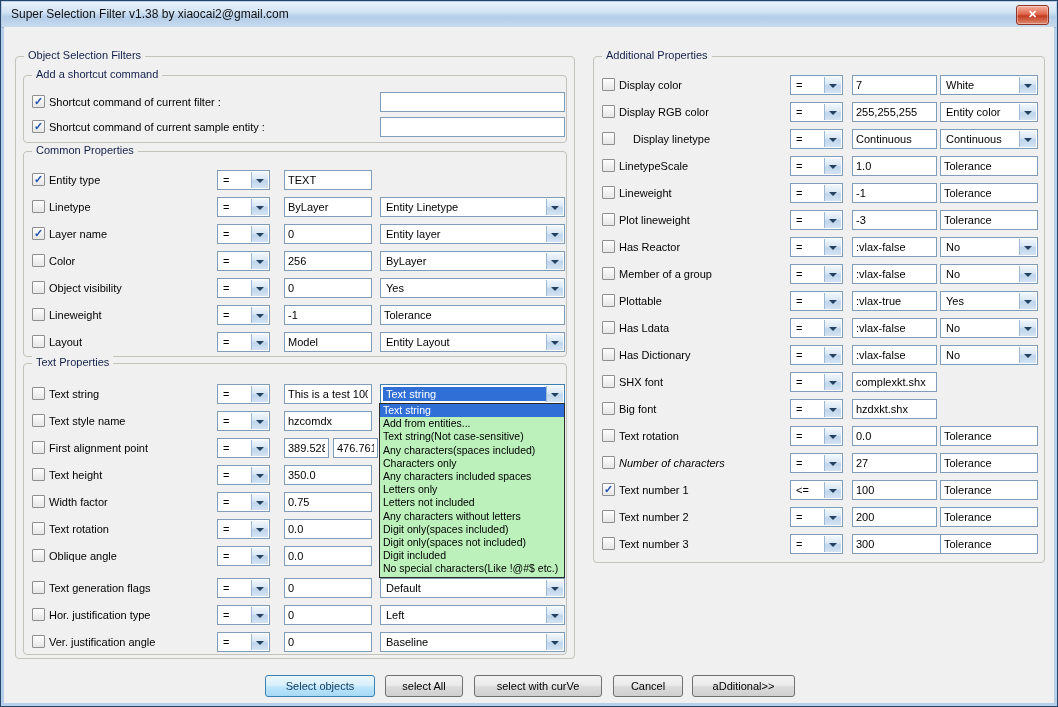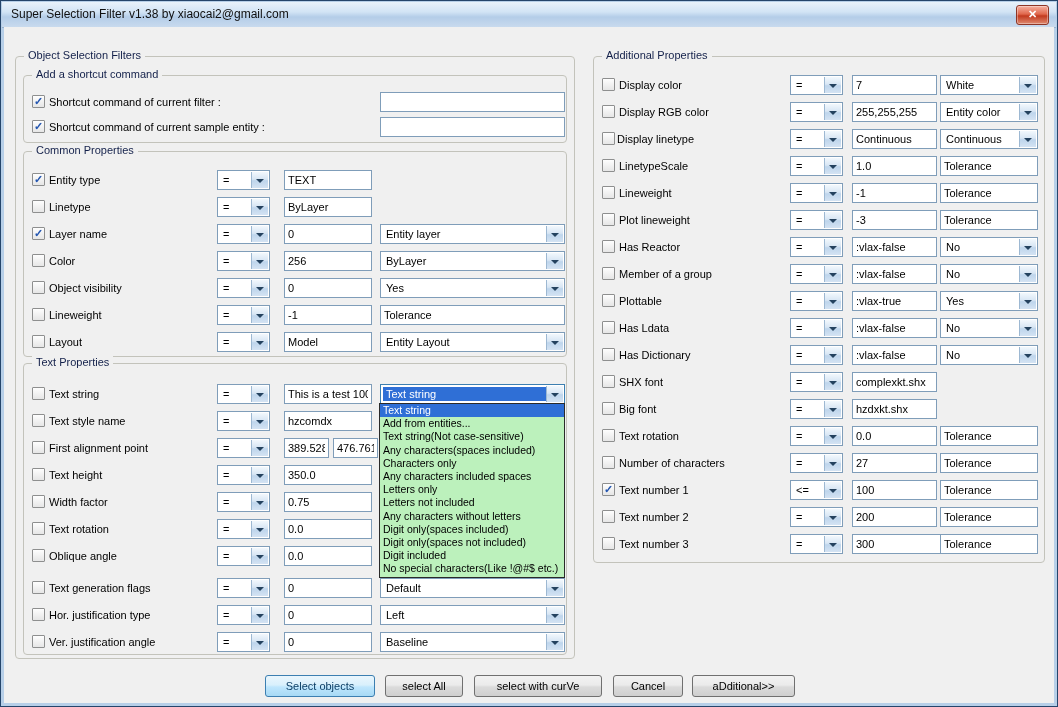--- a/index.html
+++ b/index.html
@@ -81,20 +81,24 @@
         <input class="tx" value="TEXT" style="left: 260px; width: 88px;">
       </div>
       <div class="row" style="top: 45px;">
         <span class="cb" style="left: 8px;"></span>
         <span class="lbl" style="left: 25px;">Linetype</span>
         <div class="combo" style="left: 193px; width: 53px;">
           <span class="ct">=</span>
           <span class="ar"></span>
         </div>
         <input class="tx" value="ByLayer" style="left: 260px; width: 88px;">
+        <div class="combo" style="left: 356px; width: 185px;">
+          <span class="ct">Entity Linetype</span>
+          <span class="ar"></span>
+        </div>
       </div>
       <div class="row" style="top: 72px;">
         <span class="cb" style="left: 8px;">✓</span>
         <span class="lbl" style="left: 25px;">Layer name</span>
         <div class="combo" style="left: 193px; width: 53px;">
           <span class="ct">=</span>
           <span class="ar"></span>
         </div>
         <input class="tx" value="0" style="left: 260px; width: 88px;">
         <div class="combo" style="left: 356px; width: 185px;">
@@ -287,21 +291,21 @@
           <span class="ar"></span>
         </div>
         <input class="tx" value="255,255,255" style="left: 258px; width: 85px;">
         <div class="combo" style="left: 346px; width: 98px;">
           <span class="ct">Entity color</span>
           <span class="ar"></span>
         </div>
       </div>
       <div class="row" style="top: 72px;">
         <span class="cb" style="left: 8px;"></span>
-        <span class="lbl" style="left: 9px; padding-left: 14px;">Display linetype</span>
+        <span class="lbl" style="left: 25px; padding-left: 14px;">Display linetype</span>
         <div class="combo" style="left: 196px; width: 53px;">
           <span class="ct">=</span>
           <span class="ar"></span>
         </div>
         <input class="tx" value="Continuous" style="left: 258px; width: 85px;">
         <div class="combo" style="left: 346px; width: 98px;">
           <span class="ct">Continuous</span>
           <span class="ar"></span>
         </div>
       </div>
@@ -423,21 +427,21 @@
         <span class="lbl" style="left: 25px;">Text rotation</span>
         <div class="combo" style="left: 196px; width: 53px;">
           <span class="ct">=</span>
           <span class="ar"></span>
         </div>
         <input class="tx" value="0.0" style="left: 258px; width: 85px;">
         <input class="tx" value="Tolerance" style="left: 346px; width: 98px;">
       </div>
       <div class="row" style="top: 396px;">
         <span class="cb" style="left: 8px;"></span>
-        <span class="lbl" style="left: 25px;">Number of characters</span>
+        <span class="lbl" style="left: 25px; font-style: italic;">Number of characters</span>
         <div class="combo" style="left: 196px; width: 53px;">
           <span class="ct">=</span>
           <span class="ar"></span>
         </div>
         <input class="tx" value="27" style="left: 258px; width: 85px;">
         <input class="tx" value="Tolerance" style="left: 346px; width: 98px;">
       </div>
       <div class="row" style="top: 423px;">
         <span class="cb" style="left: 8px;">✓</span>
         <span class="lbl" style="left: 25px;">Text number 1</span>

